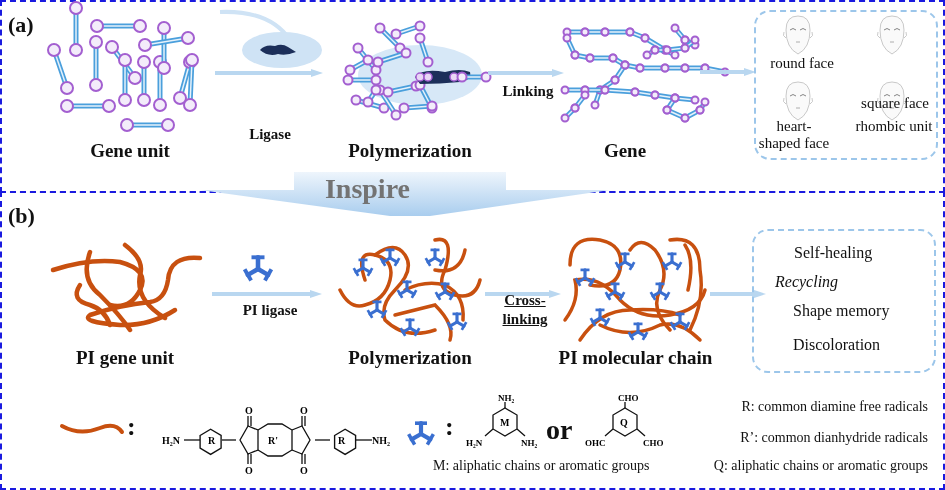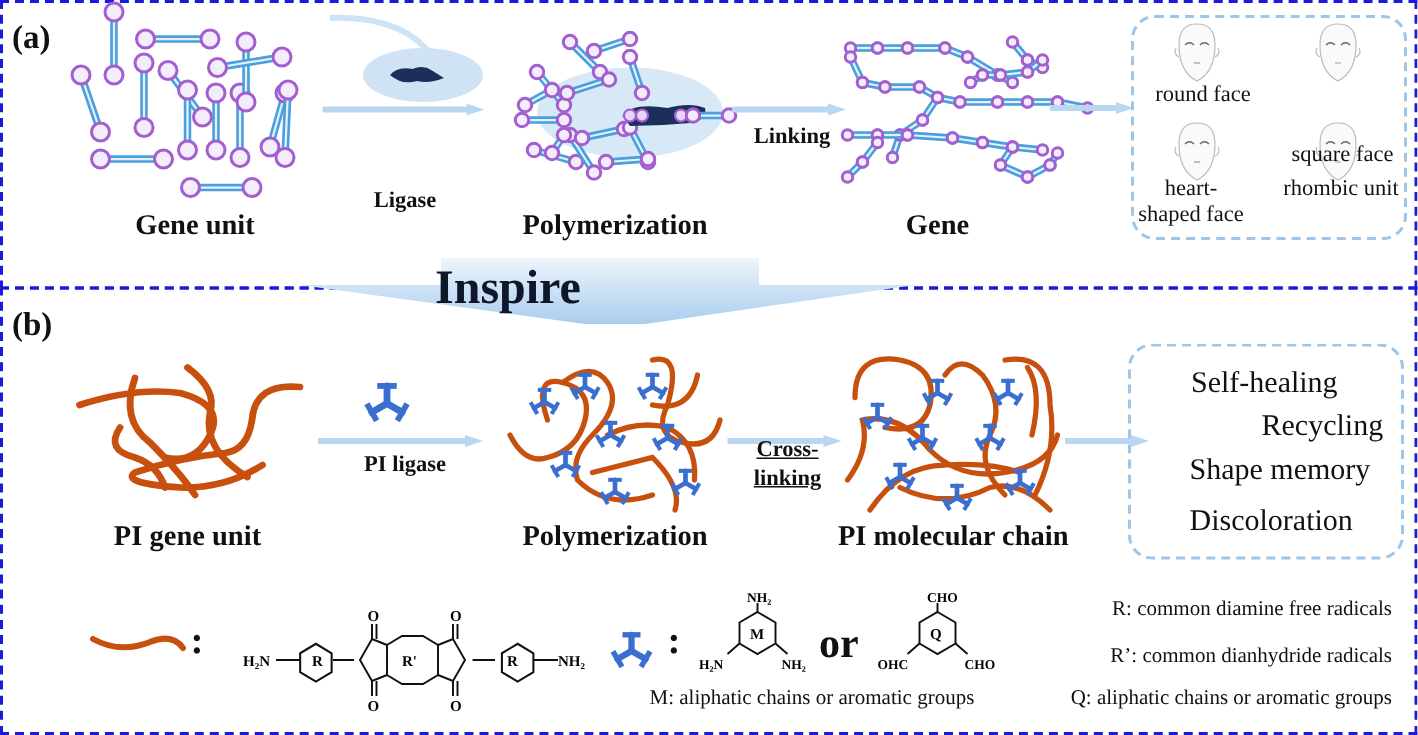--- a/index.html
+++ b/index.html
@@ -4,21 +4,21 @@
 <style>
   html, body { margin:0; padding:0; background:#ffffff; }
   body { width:945px; height:490px; position:relative; overflow:hidden; font-family:"Liberation Serif","DejaVu Serif",serif; color:#111; }
   .abs { position:absolute; }
   .panel-border { position:absolute; border:2.5px dashed #1a1adf; box-sizing:border-box; }
   .label-bold { font-weight:bold; font-family:"Liberation Serif","DejaVu Serif",serif; }
   .panel-letter { font-size:22px; font-weight:bold; }
   .caption { font-size:19px; font-weight:bold; text-align:center; white-space:nowrap; }
   .arrow-label { font-size:15px; font-weight:bold; text-align:center; white-space:nowrap; }
   .face-label { font-size:15px; text-align:center; white-space:nowrap; line-height:17px; }
-  .prop { font-size:20px; white-space:nowrap; }
+  .prop { font-size:16px; white-space:nowrap; }
   .legend-text { font-size:14px; white-space:nowrap; }
   .chem-text { font-family:"Liberation Serif","DejaVu Serif",serif; font-weight:bold; }
   svg { position:absolute; overflow:visible; }
 </style>
 </head>
 <body>
 
 <div class="panel-border" style="left:0;top:0;width:945px;height:193px;"></div>
 <div class="panel-border" style="left:0;top:191px;width:945px;height:299px;"></div>
 
@@ -489,21 +489,21 @@
 
 <svg style="left:190px;top:172px;" width="440" height="44">
   <defs>
     <linearGradient id="inspGrad" x1="0" y1="0" x2="0" y2="1">
       <stop offset="0" stop-color="#eef5fc"></stop>
       <stop offset="1" stop-color="#a9cdee"></stop>
     </linearGradient>
   </defs>
   <path d="M104,0 L316,0 L316,18 L420,18 L240,44 L200,44 L10,18 L104,18 Z" fill="url(#inspGrad)"></path>
 </svg>
-<div class="abs label-bold" style="left:290px;top:173px;width:120px;text-align:left;font-size:32px;color:#0f172a;">Inspire</div>
+<div class="abs label-bold" style="left:290px;top:173px;width:120px;text-align:right;font-size:28px;color:#737373;">Inspire</div>
 
 <div class="abs panel-letter" style="left:8px;top:203px;">(b)</div>
 
 <svg style="left:50px;top:240px;" width="160" height="95">
   <g fill="none" stroke="#c8500f" stroke-width="4.5" stroke-linecap="round">
     <path d="M3,30 Q40,18 70,22 Q100,30 90,50 Q80,70 60,65"></path>
     <path d="M40,12 Q30,40 50,55 Q70,75 80,90"></path>
     <path d="M75,5 Q95,20 90,35 Q85,60 115,78"></path>
     <path d="M150,18 Q120,15 118,40 Q115,60 100,62 Q70,65 40,75 Q30,82 70,85 Q100,86 125,70"></path>
     <path d="M30,45 Q20,60 40,65 Q55,70 60,85"></path>
@@ -787,21 +787,21 @@
   </svg>
 <div class="abs caption" style="left:543px;top:347px;width:185px;">PI molecular chain</div>
 
 <svg style="left:710px;top:289px;" width="60" height="10">
   <path d="M0,5 L46,5" stroke="#b9d7f0" stroke-width="4"></path>
   <path d="M44,1 L56,5 L44,9 Z" fill="#b9d7f0"></path>
 </svg>
 
 <div class="abs" style="left:752px;top:229px;width:180px;height:140px;border:2px dashed #9cc6ea;border-radius:16px;"></div>
 <div class="abs prop" style="left:794px;top:244px;">Self-healing</div>
-<div class="abs prop" style="left:841px;top:273px;">Recycling</div>
+<div class="abs prop" style="left:775px;top:273px;font-style:italic;">Recycling</div>
 <div class="abs prop" style="left:793px;top:302px;">Shape memory</div>
 <div class="abs prop" style="left:793px;top:336px;">Discoloration</div>
 
 <svg style="left:60px;top:420px;" width="65" height="20">
   <path d="M2,6 Q20,16 40,8 Q55,2 62,12" stroke="#c8500f" stroke-width="4" fill="none" stroke-linecap="round"></path>
 </svg>
 <div class="abs label-bold" style="left:127px;top:412px;font-size:26px;">:</div>
 
 <svg style="left:160px;top:398px;" width="230" height="80">
   <g stroke="#111" stroke-width="1.3" fill="none">

